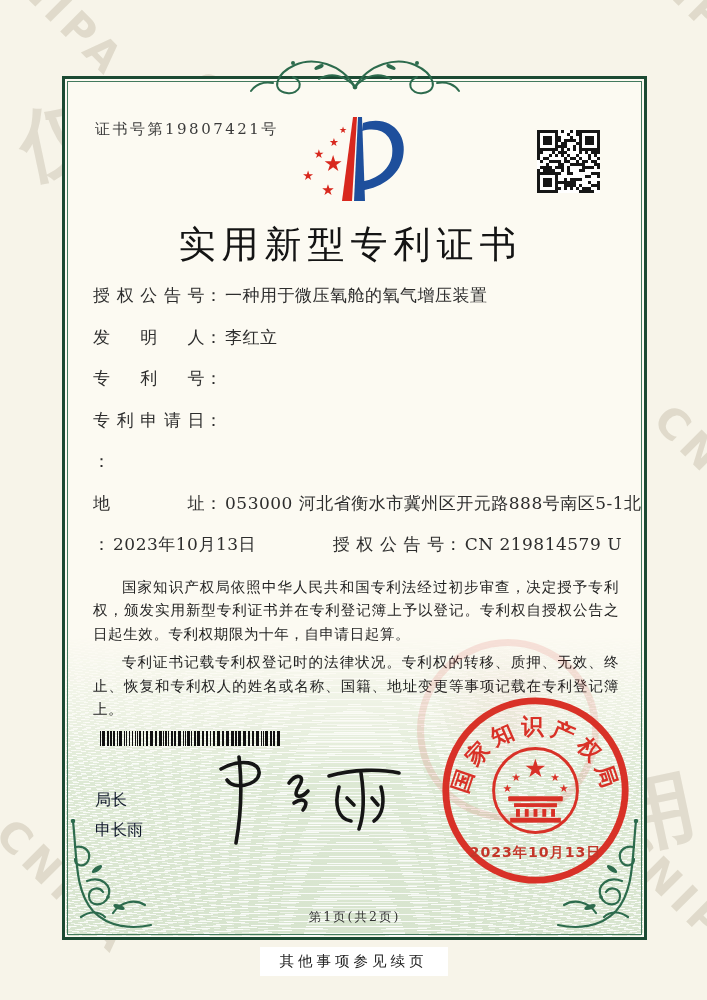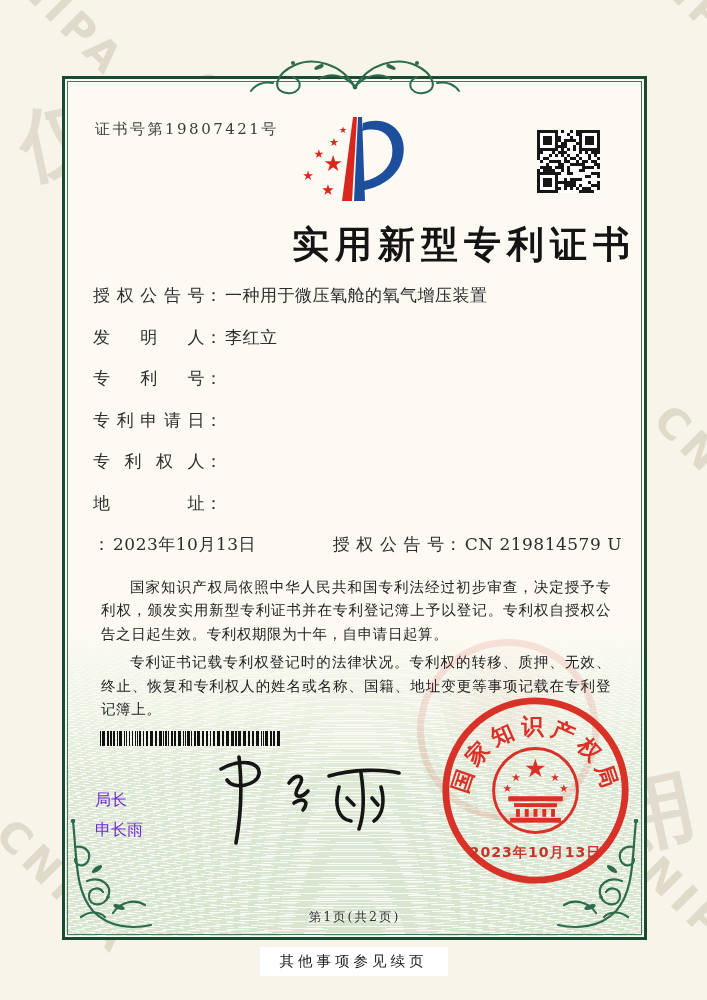--- a/index.html
+++ b/index.html
@@ -33,42 +33,42 @@
   .corner{position:absolute;bottom:2px;width:86px;height:116px;z-index:4}
   .corner.left{left:2px}
   .corner.right{right:2px;transform:scaleX(-1)}
 
   
   .cert-no{position:absolute;left:30px;top:41px;font-size:15px;letter-spacing:2.5px;color:#3a3a3a;z-index:4}
   .logo{position:absolute;left:230px;top:32px;width:118px;height:98px;z-index:4}
   .qr{position:absolute;left:472px;top:51px;width:63px;height:63px;z-index:4;
     display:grid;grid-template-columns:repeat(21,1fr);grid-template-rows:repeat(21,1fr);background:#fff}
   .qr .on{background:#161616}
-  .title{position:absolute;left:0;right:8px;top:141px;text-align:right;
-    font-size:37px;font-weight:700;letter-spacing:6px;color:#141414;z-index:4}
+  .title{position:absolute;left:0;right:8px;top:141px;text-align:center;
+    font-size:37px;font-weight:400;letter-spacing:6px;color:#141414;z-index:4}
 
   
   .fields{position:absolute;left:28px;right:22px;top:203px;font-size:17px;color:#2d2d2d;z-index:4}
   .field-row{display:flex;line-height:26px;margin-bottom:15.5px;white-space:nowrap}
   .field{display:flex}
   .field .lbl{display:inline-block;width:112px;text-align:justify;text-align-last:justify;letter-spacing:.5px}
   .field .val{margin-left:3px;letter-spacing:.5px}
   .field.w-first{width:280px}
 
   
   .paras{position:absolute;left:28px;right:25px;top:497px;z-index:4;
     font-size:14.5px;line-height:1.62;color:#1e1e1e;text-align:justify}
-  .paras p{margin:0 8px 5px;text-indent:2em;letter-spacing:.6px}
+  .paras p{margin:0 0 5px;text-indent:2em;letter-spacing:.6px}
 
   
   .barcode{position:absolute;left:35px;top:652px;width:180px;height:15px;display:flex;z-index:4}
   .barcode div{height:100%}
   .sig-block{position:absolute;left:30px;top:706px;z-index:4;
     font-family:"DejaVu Sans","Liberation Sans",sans-serif;
-    font-size:16px;line-height:30px;color:#6d28d9}
+    font-size:16px;line-height:30px;color:#0f172a}
   .sig-svg{position:absolute;left:128px;top:674px;width:215px;height:98px;z-index:4}
 
   .seal{position:absolute;left:373px;top:614px;width:195px;height:195px;z-index:6;opacity:.95}
   .seal-ghost{position:absolute;left:352px;top:560px;width:168px;height:168px;border-radius:50%;
     border:7px solid rgba(217,57,45,.13);z-index:5;
     background:radial-gradient(circle at 50% 40%, rgba(217,57,45,.05), rgba(217,57,45,0) 60%)}
 
   .page-info{position:absolute;left:0;right:0;bottom:11px;text-align:center;
     font-size:12.5px;letter-spacing:2px;color:#333;z-index:4}
 
@@ -635,28 +635,28 @@
         </span>
       </div>
       <div class="field-row">
         <span class="field">
           <span class="lbl">专利申请日</span>
           <span>：</span>
         </span>
       </div>
       <div class="field-row">
         <span class="field">
-          <span class="lbl">专利权人</span>
           <span>：</span>
         </span>
       </div>
       <div class="field-row">
         <span class="field">
           <span class="lbl">地址</span>
           <span>：</span>
+          <span class="val">053000 河北省衡水市冀州区开元路888号南区5-1北</span>
         </span>
       </div>
       <div class="field-row">
         <span class="field w-first">
           <span>：</span>
           <span class="val">2023年10月13日</span>
         </span>
         <span class="field">
           <span class="lbl">授权公告号</span>
           <span>：</span>

